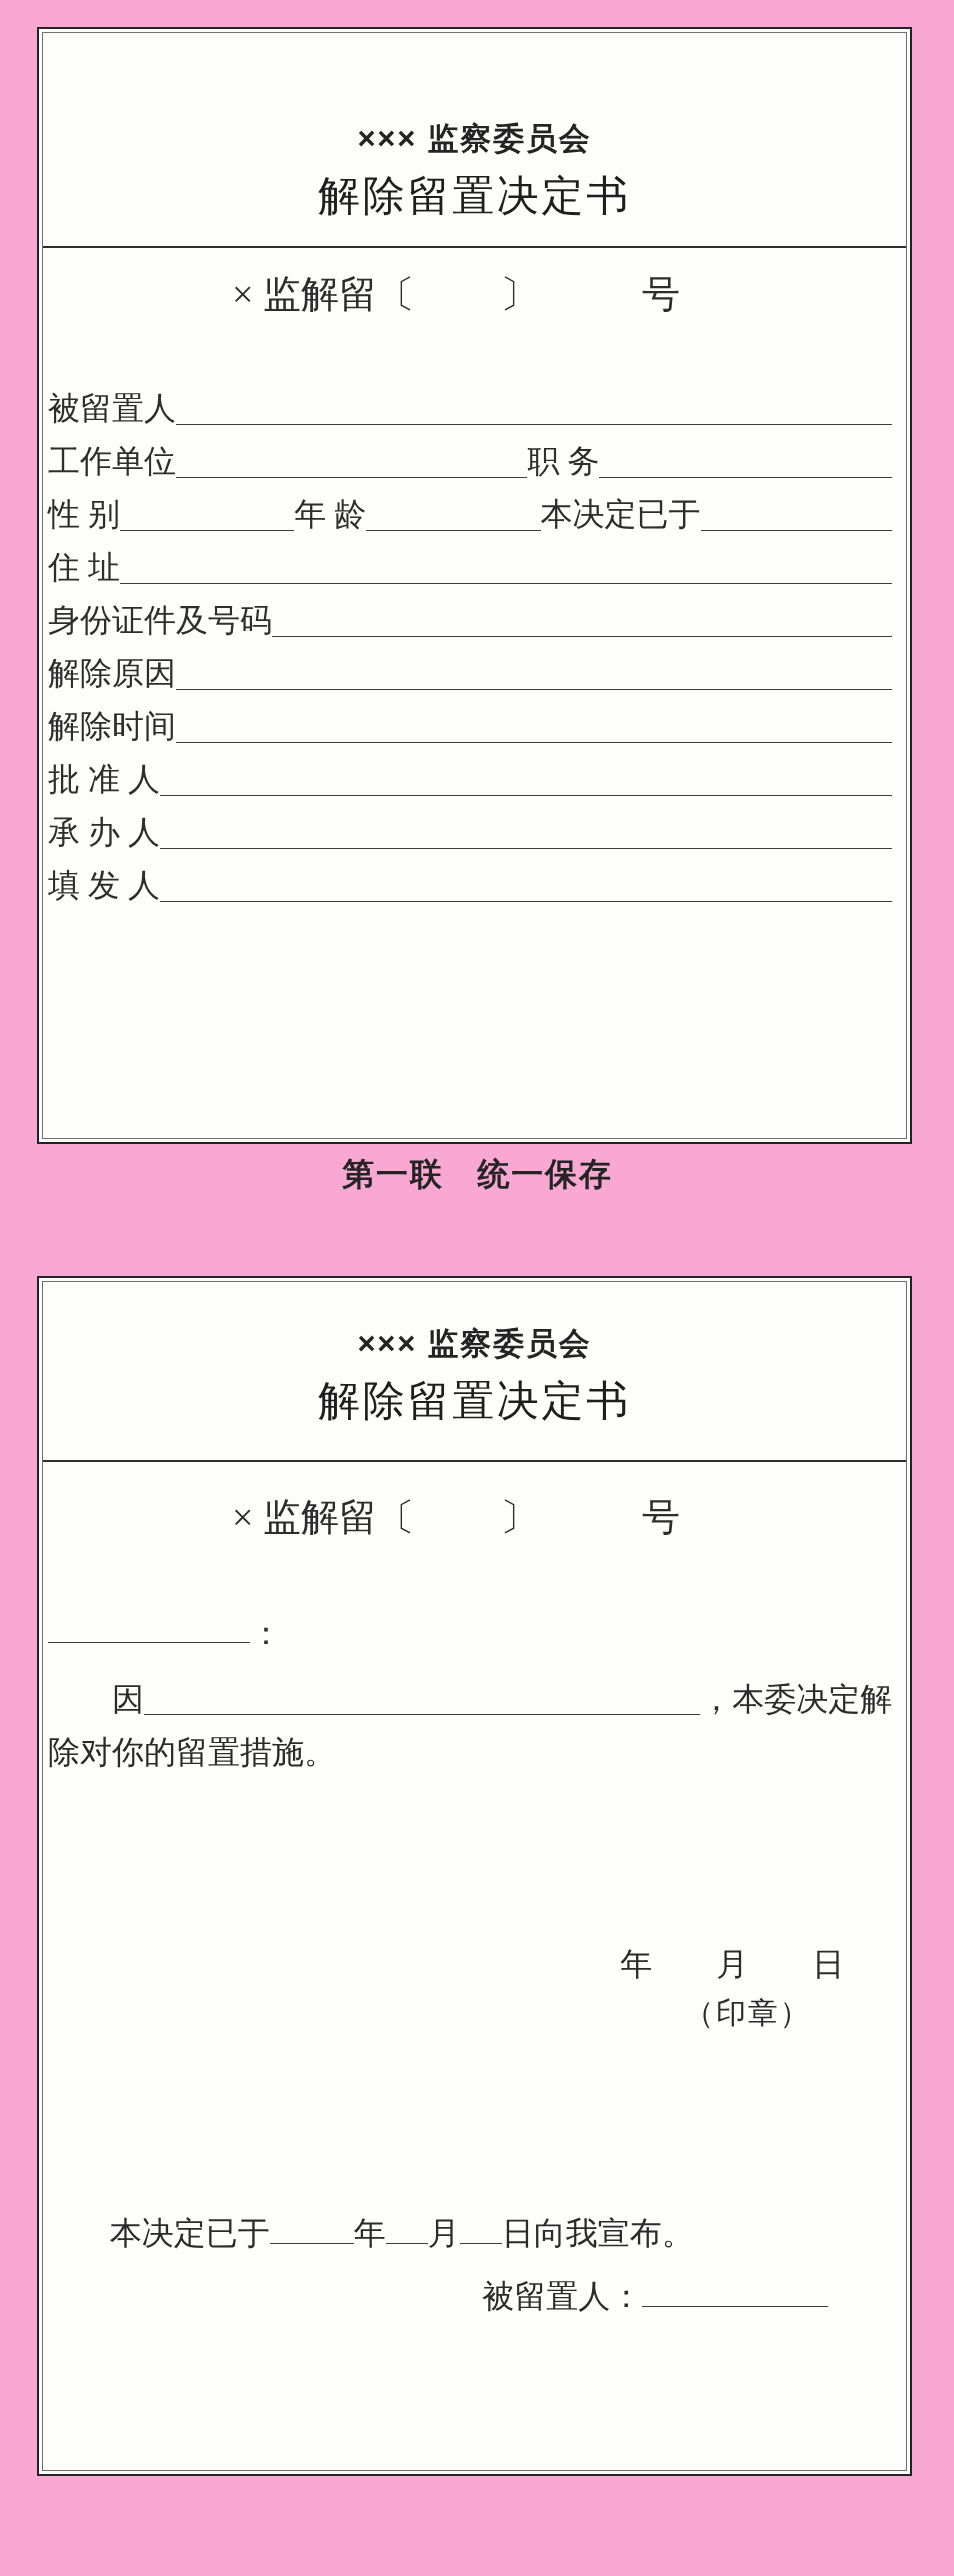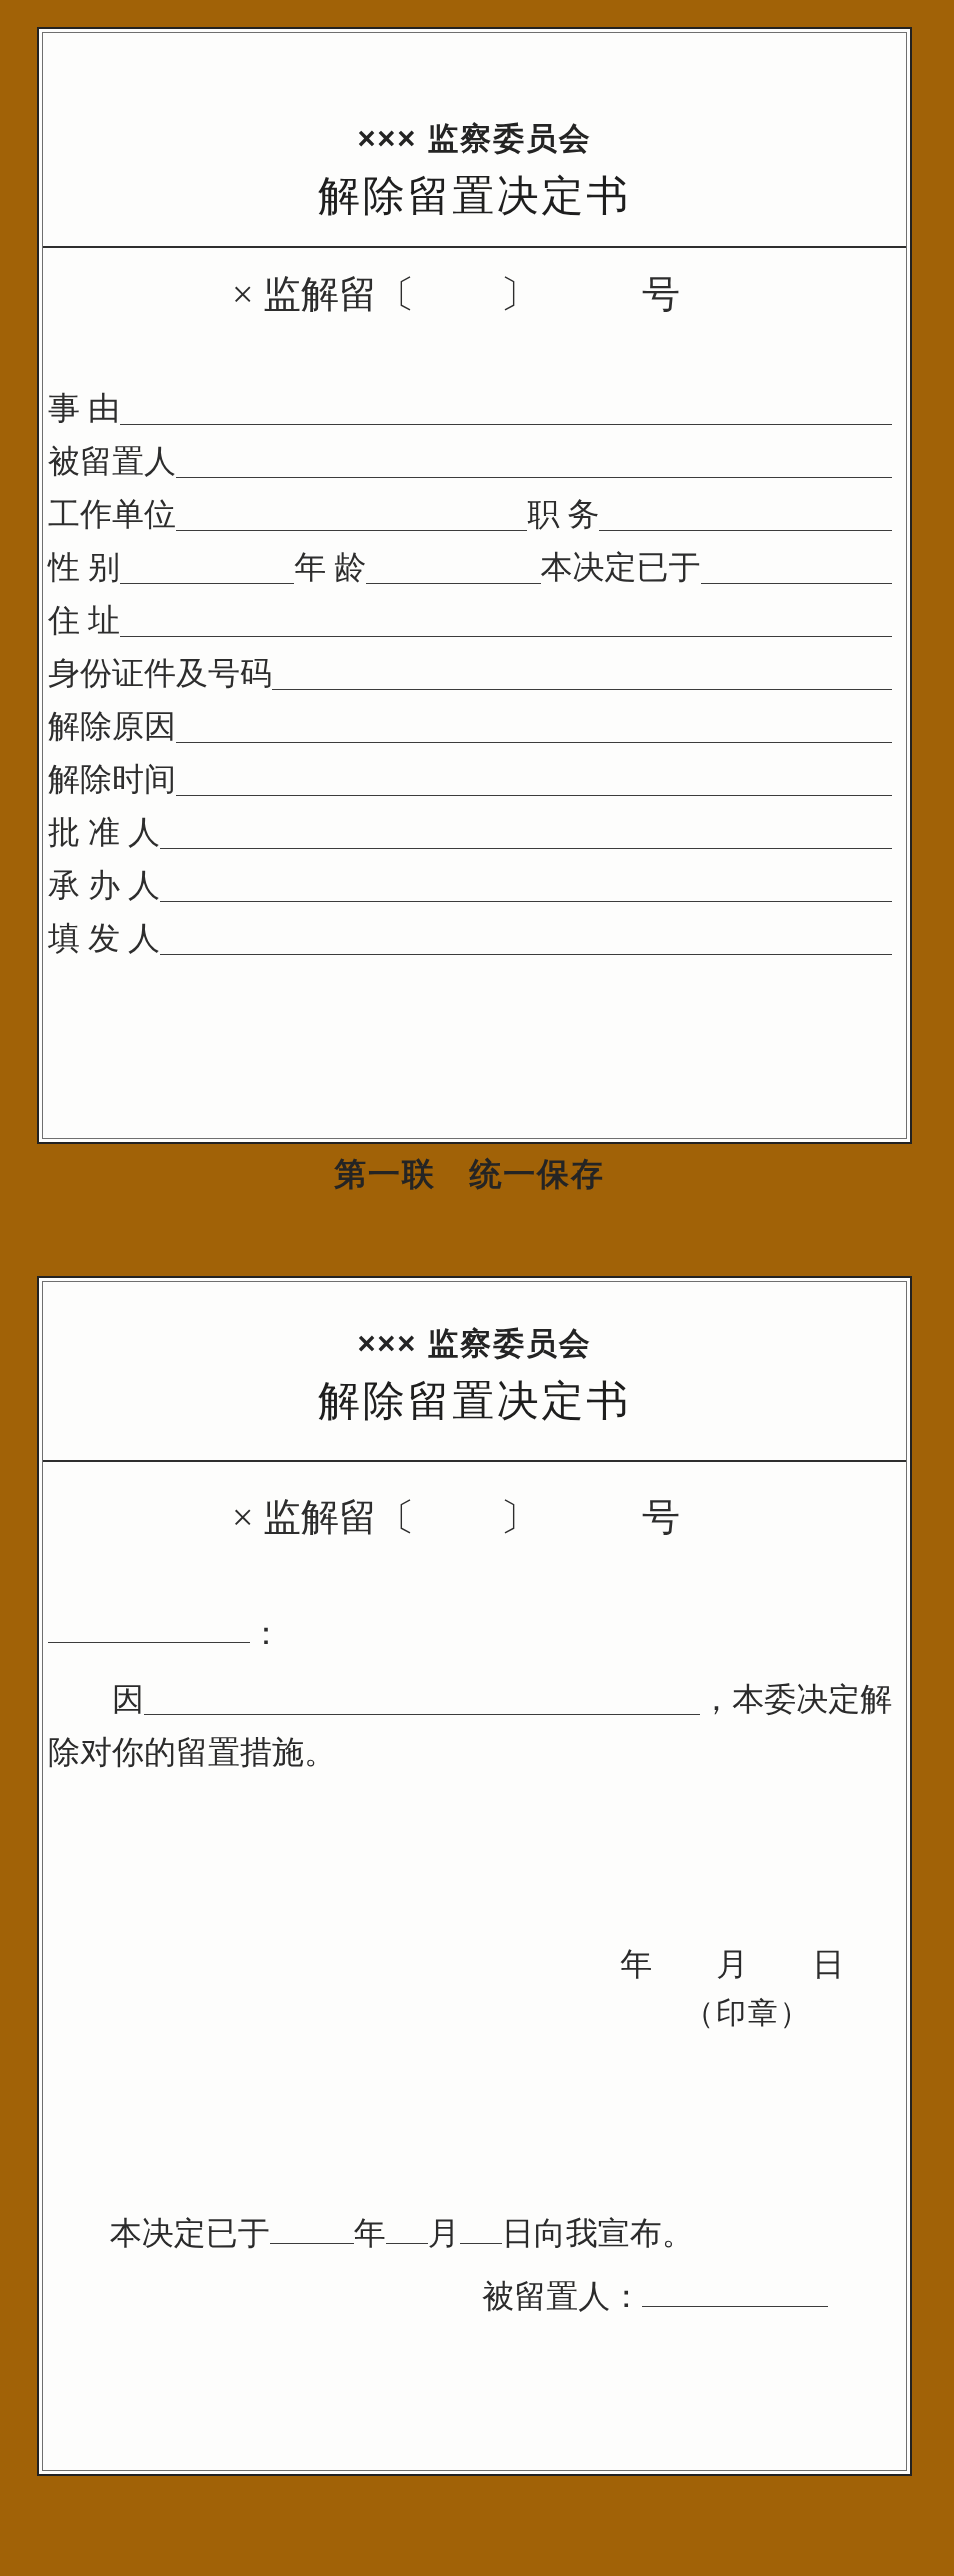--- a/index.html
+++ b/index.html
@@ -1,18 +1,18 @@
 <!DOCTYPE html>
 <html lang="zh" style="font-size:14px"><head>
 <meta charset="utf-8">
 <title>解除留置决定书</title>
 <style>
   html,body{margin:0;padding:0;background:#ffffff;}
   .canvas{
-    position:relative;width:955px;height:2576px;background:#a16207;
+    position:relative;width:955px;height:2576px;background:#f9a8d4;
     font-family:"Liberation Serif",serif;color:#2b2b2b;overflow:hidden;
   }
   
   .box{position:absolute;left:37px;width:875px;border:2.7px solid #222222;padding:2.7px;box-sizing:border-box;background:#fdfdfc;}
   .box .inner{border:0.9px solid #6f6f6f;height:100%;box-sizing:border-box;overflow:hidden;}
   .box1{top:27px;height:1117px;}
   .box2{top:1276px;height:1200px;}
 
   .org{margin:85px 0 0;text-align:center;font-size:31px;font-weight:700;line-height:41px;
        font-family:"Liberation Sans",sans-serif;color:#242424;letter-spacing:1.8px;}
@@ -42,43 +42,39 @@
   .reason .ul{flex:1 1 0;border-bottom:1.8px solid #3c3c3c;margin-bottom:7px;height:0;}
   .reason2{margin:7px 0 0;padding-left:5.3px;font-size:32px;line-height:46px;}
   .dateline{margin:168px 0 0;text-align:right;padding-right:62px;font-size:32px;line-height:42px;white-space:pre;}
   .seal{margin:8px 0 0;text-align:right;padding-right:95px;font-size:30px;line-height:39px;letter-spacing:1.8px;}
   .announce{margin:177px 0 0;padding-left:67px;font-size:32px;line-height:42px;white-space:nowrap;}
   .announce .blank.y{width:84px;}
   .announce .blank.m,.announce .blank.d{width:42px;}
   .sig{margin:18.6px 0 0;text-align:right;padding-right:78px;font-size:32px;line-height:42px;white-space:nowrap;}
   .sig .blank{width:186px;}
 
-  .strip{position:absolute;left:0;width:939px;text-align:center;font-size:32px;line-height:42px;
+  .strip{position:absolute;left:8px;width:939px;text-align:center;font-size:32px;line-height:42px;
          font-weight:700;color:#242424;letter-spacing:1.8px;}
   .strip1{top:1153px;}
   .strip2{top:2496px;}
 </style>
 </head>
 <body>
 
 <div class="canvas">
 
   <div class="box box1">
     <div class="inner">
       <div class="org">××× 监察委员会</div>
       <div class="doctitle">解除留置决定书</div>
       <div class="sep"></div>
       <div class="docno">
         <span>× 监解留〔</span><span class="close">〕</span><span class="suffix">号</span>
       </div>
       <div class="rows">
-          <div class="frow">
-            <span class="lbl">事 由</span>
-            <span class="ul" style="flex-grow: 1;"></span>
-          </div>
           <div class="frow">
             <span class="lbl">被留置人</span>
             <span class="ul" style="flex-grow: 1;"></span>
           </div>
           <div class="frow">
             <span class="lbl">工作单位</span>
             <span class="ul" style="flex-grow: 1.2;"></span>
             <span class="lbl">职 务</span>
             <span class="ul" style="flex-grow: 1;"></span>
           </div>

